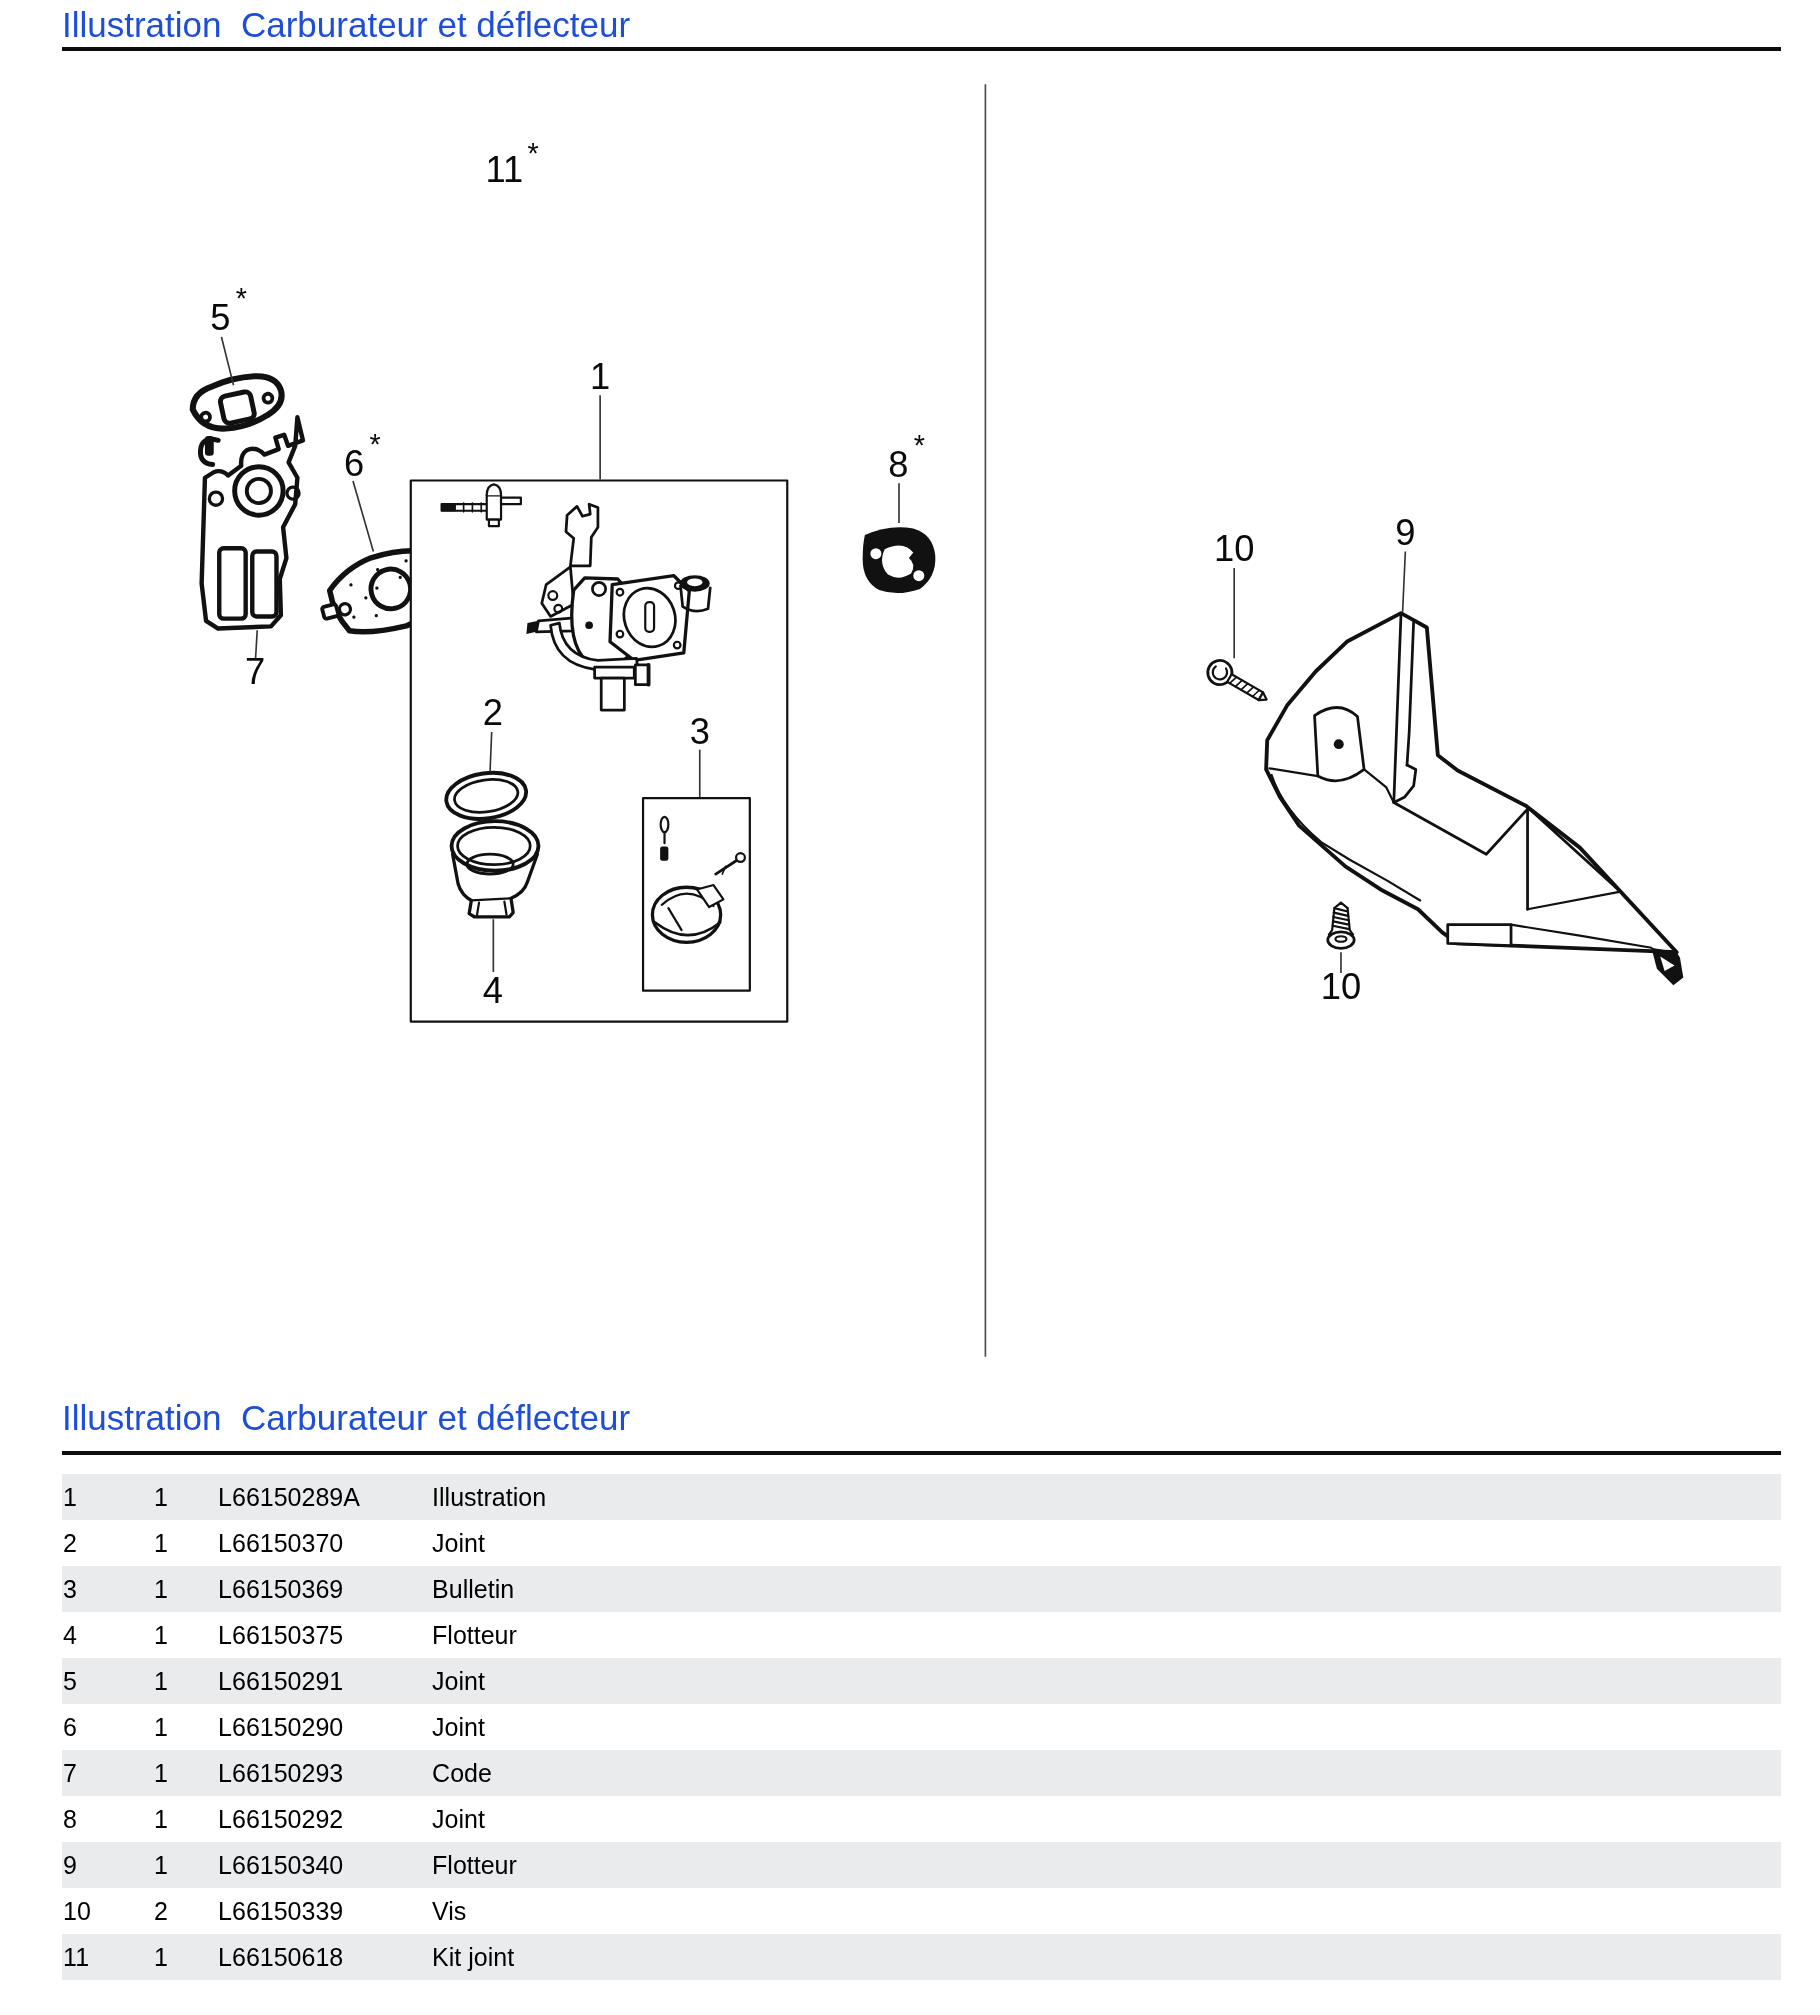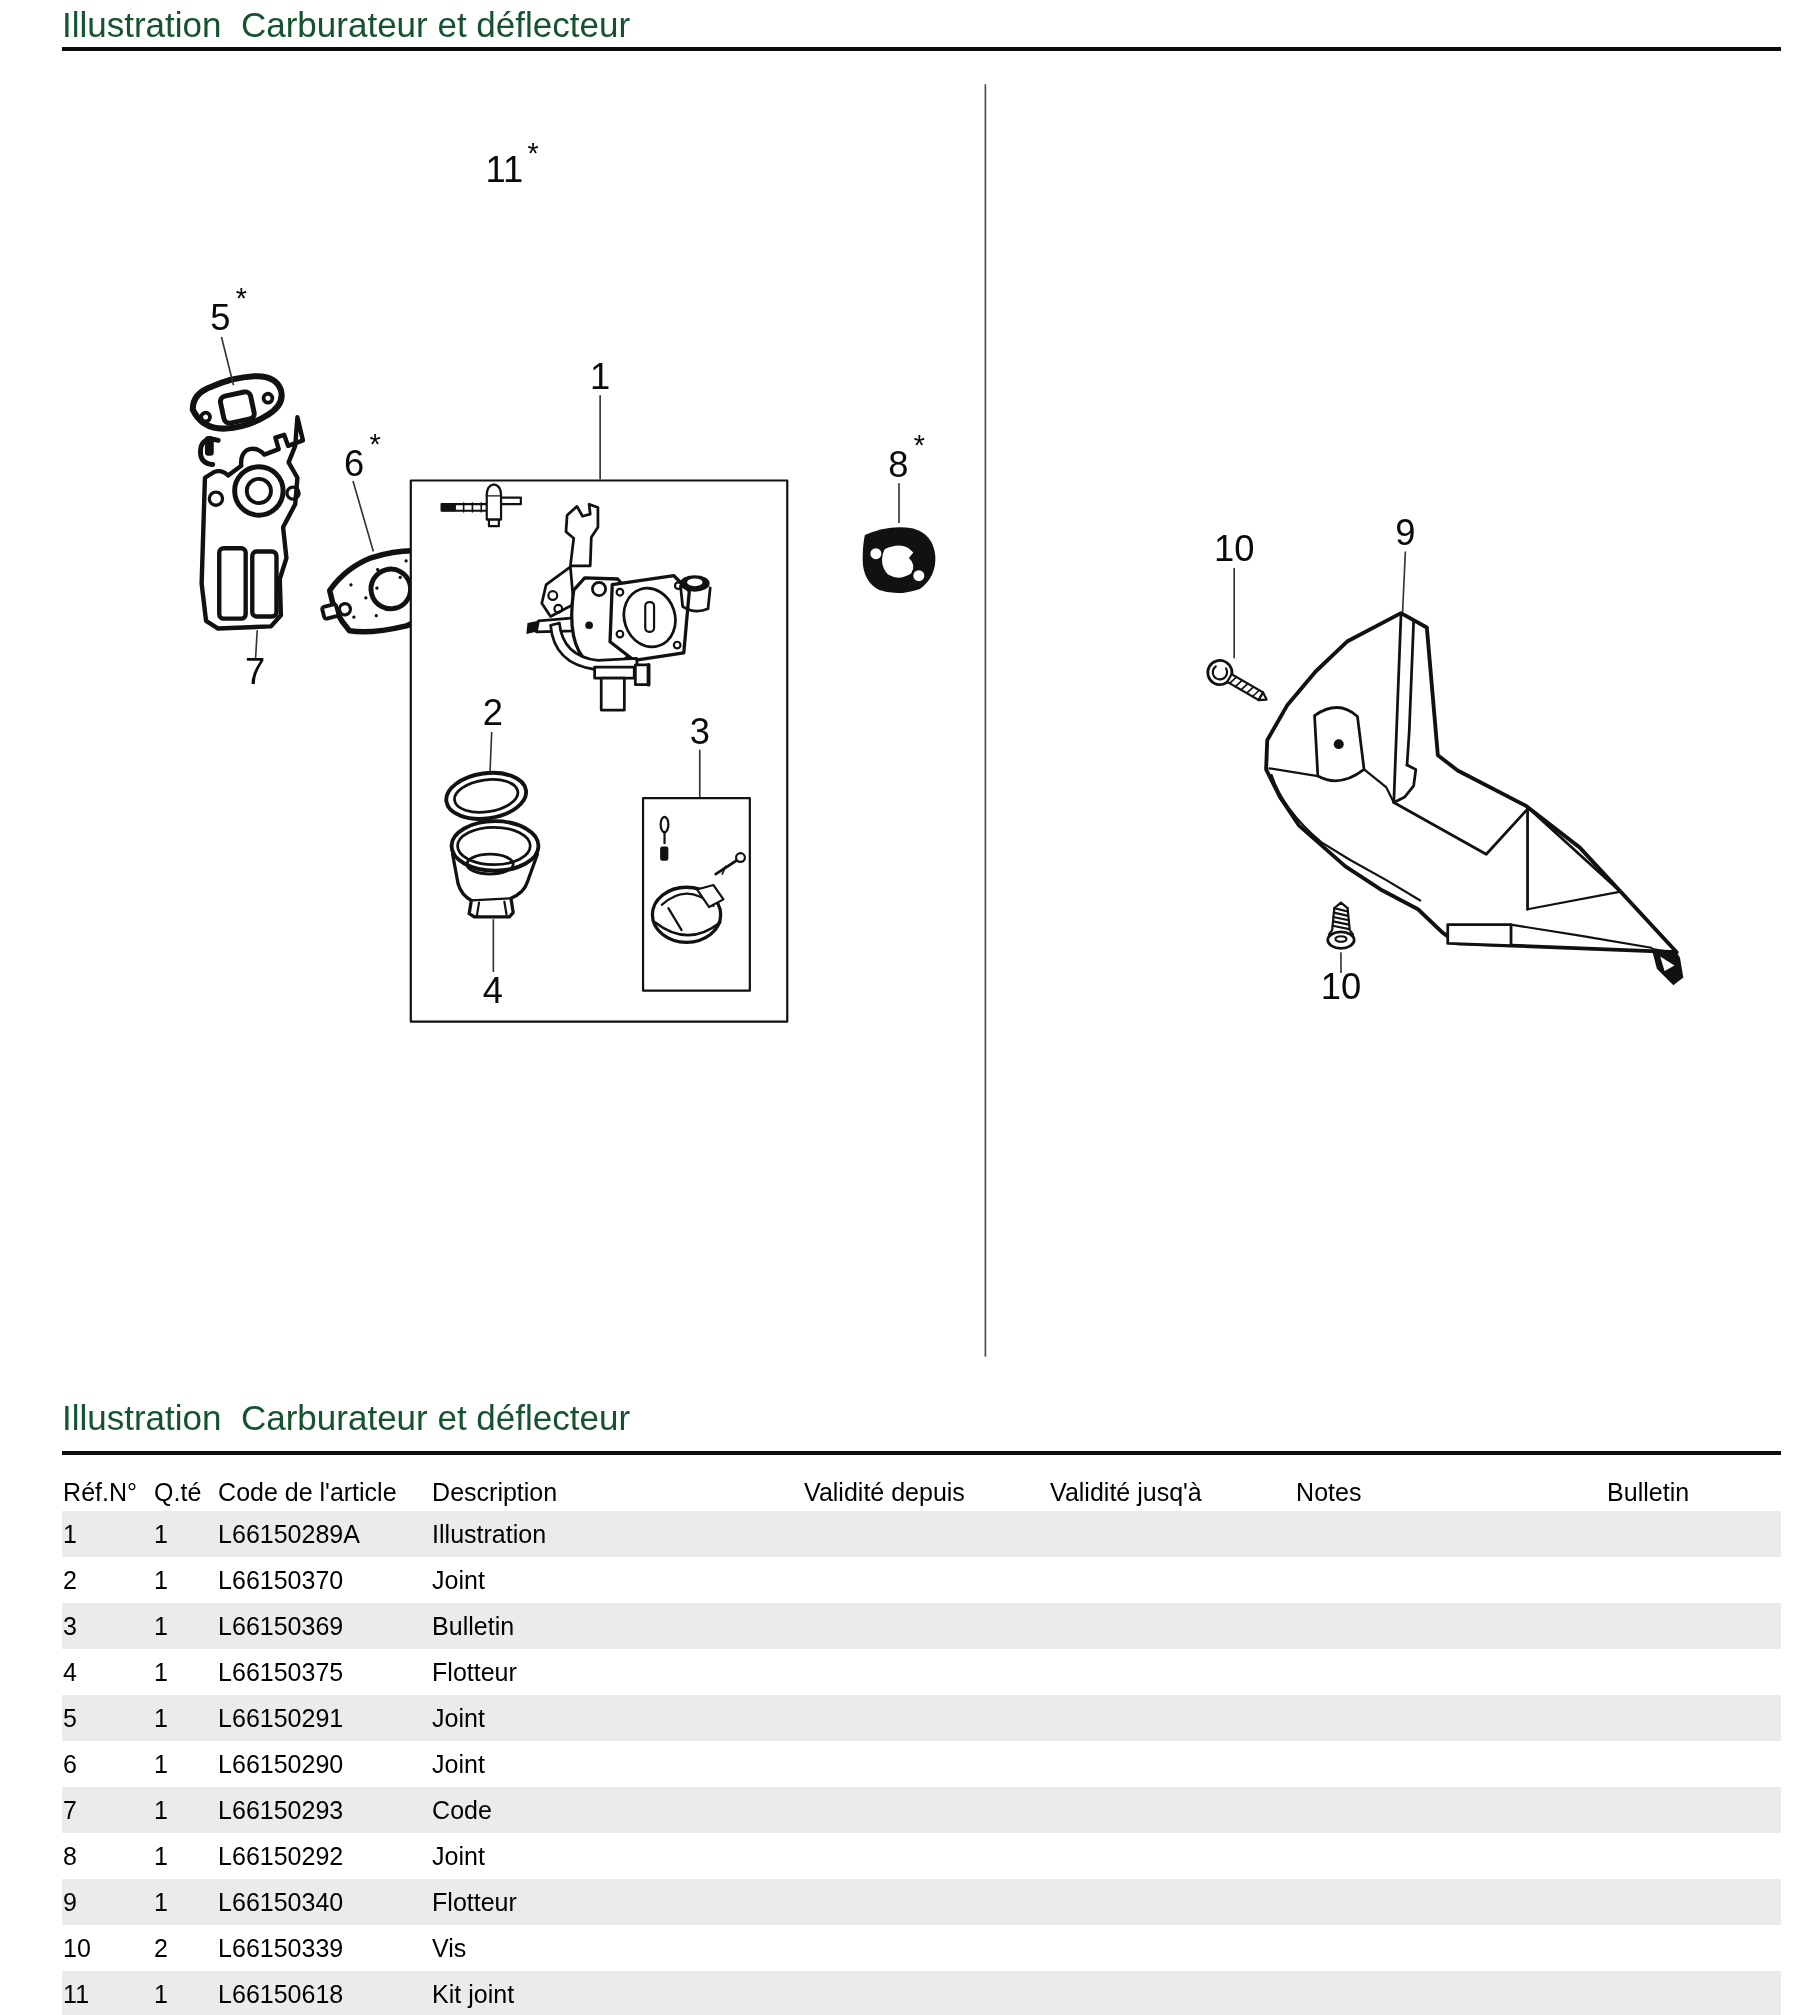--- a/index.html
+++ b/index.html
@@ -5,21 +5,21 @@
   html,body { margin:0; padding:0; }
   body {
     width:1820px; height:2015px; position:relative;
     background:#ffffff; color:#000;
     font-family:"Liberation Sans", sans-serif;
     overflow:hidden;
   }
   .abs { position:absolute; }
   .title {
     margin:0; font-weight:400; font-size:35px; line-height:43px;
-    letter-spacing:0; white-space:pre; color:#14532d;
+    letter-spacing:0; white-space:pre; color:#1d4ed8;
   }
   .rule { background:#0d0d0d; height:3.9px; }
 
   
   #diagram-svg { position:absolute; left:0; top:0; }
   .ln   { stroke:#111; fill:none; stroke-linejoin:round; stroke-linecap:round; }
   .fw   { fill:#fff; }
   .fd   { fill:#111; stroke:none; }
   .w3 { stroke-width:3; } .w4 { stroke-width:4; } .w5 { stroke-width:5; }
   .w6 { stroke-width:6; } .w7 { stroke-width:7; } .w8 { stroke-width:8; }
@@ -239,30 +239,20 @@
     <text class="callout" x="2242" y="1019">10</text>
     <text class="callout" x="2553" y="991">9</text>
     <text class="callout" x="2436" y="1815">10</text>
   </g>
 </svg>
 
 <h2 class="title abs" style="left:62px; top:1396px;">Illustration  Carburateur et déflecteur</h2>
 <div class="rule abs" style="left:62px; top:1451px; width:1719px;"></div>
 
 <div class="tablewrap">
-  <div class="thead">
-    <div class="cell">Réf.N°</div>
-    <div class="cell">Q.té</div>
-    <div class="cell">Code de l'article</div>
-    <div class="cell">Description</div>
-    <div class="cell">Validité depuis</div>
-    <div class="cell">Validité jusq'à</div>
-    <div class="cell">Notes</div>
-    <div class="cell">Bulletin</div>
-  </div>
 
   <div class="trow odd" style="background: rgb(233, 235, 237);">
     <div class="cell">1</div>
     <div class="cell">1</div>
     <div class="cell">L66150289A</div>
     <div class="cell">Illustration</div>
     <div class="cell"></div>
     <div class="cell"></div>
     <div class="cell"></div>
     <div class="cell"></div>

